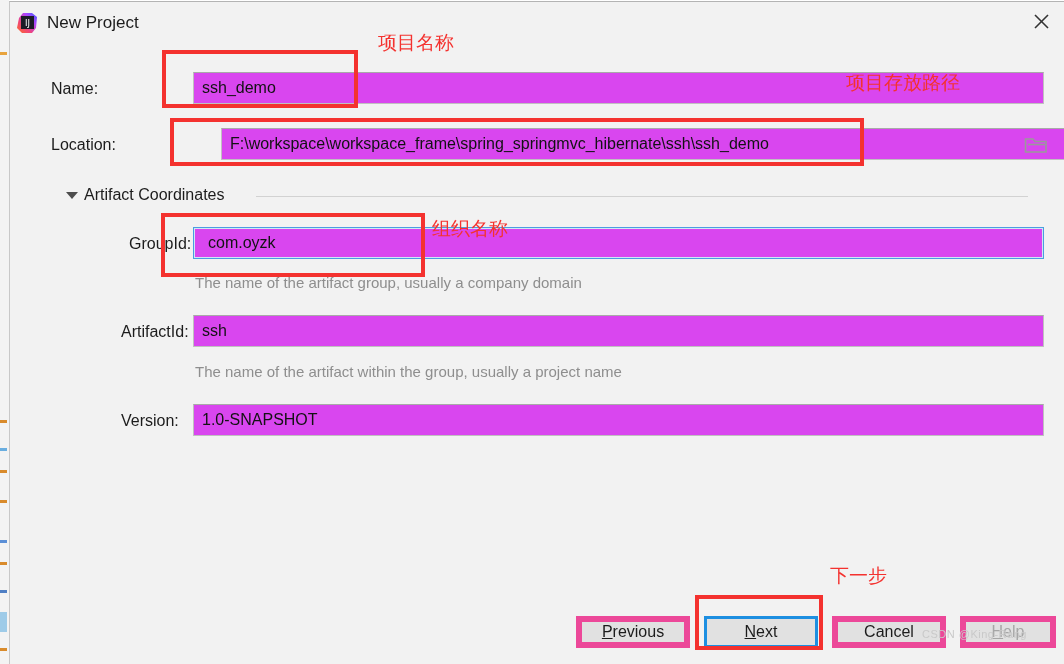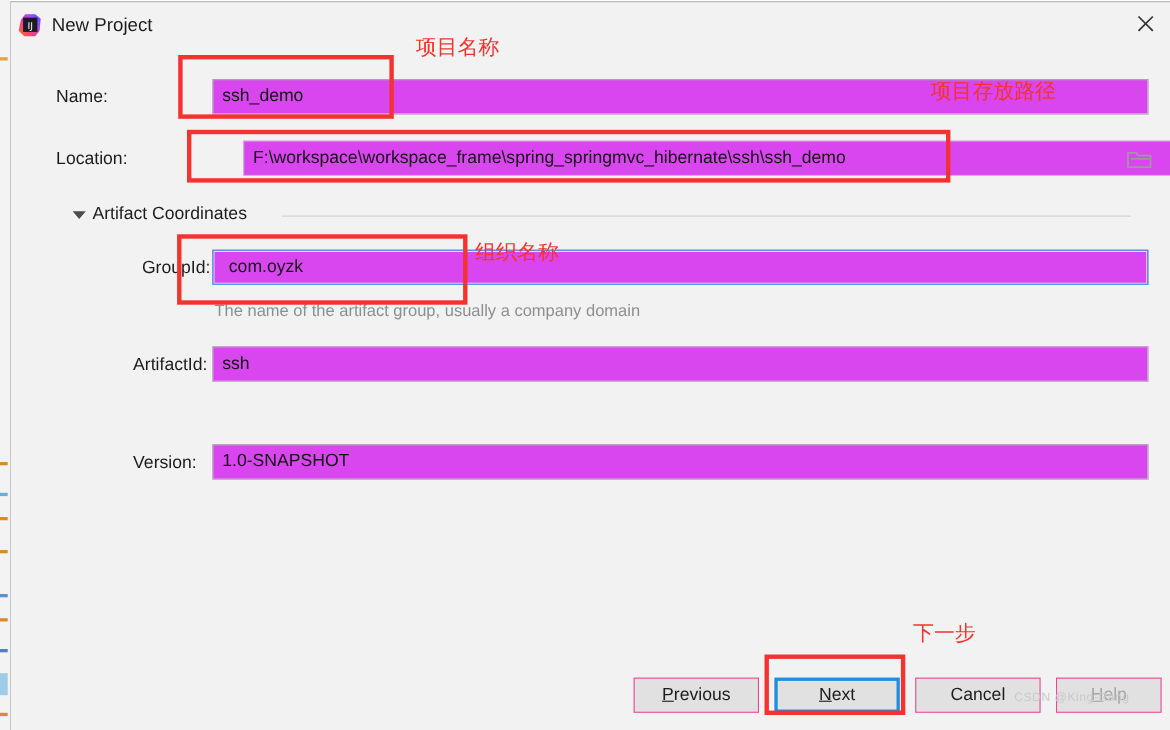--- a/index.html
+++ b/index.html
@@ -162,21 +162,21 @@
     height: 1px;
     background: #d2d2d2;
   }
 
   
   .dlg-button {
     position: absolute;
     box-sizing: border-box;
     height: 32px;
     background: #e1e1e1;
-    border: 1px solid #ec4899;
+    border: 6px solid #ec4899;
     font-size: 16px;
     color: #1c1c1c;
     display: flex;
     align-items: center;
     justify-content: center;
     cursor: default;
     font-family: "Liberation Sans", sans-serif;
   }
   .dlg-button.disabled { color: #a6a6a6; }
   .dlg-button.focus-ring {
@@ -274,20 +274,21 @@
     <div id="artifact-title">Artifact Coordinates</div>
     <div id="artifact-rule"></div>
   </div>
 
   <div class="form-label" style="left:103px; top:233px; width:120px;">GroupId:</div>
   <div class="text-field focused" style="left:183px; top:225px; width:851px;">com.oyzk</div>
   <div class="hint-text" style="left:185px; top:272px;">The name of the artifact group, usually a company domain</div>
 
   <div class="form-label" style="left:95px; top:321px; width:130px;">ArtifactId:</div>
   <div class="text-field" style="left:183px; top:313px; width:851px;">ssh</div>
+  <div class="hint-text" style="left:185px; top:361px;">The name of the artifact within the group, usually a project name</div>
 
   <div class="form-label" style="left:95px; top:410px; width:130px;">Version:</div>
   <div class="text-field" style="left:183px; top:402px; width:851px;">1.0-SNAPSHOT</div>
 
   <div class="dlg-button" style="left:566px; top:614px; width:114px;">
     <span><span class="mnemonic">P</span><span>revious</span></span>
   </div>
 
   <div class="dlg-button focus-ring" style="left:694px; top:614px; width:114px;">
     <span><span class="mnemonic">N</span><span>ext</span></span>

